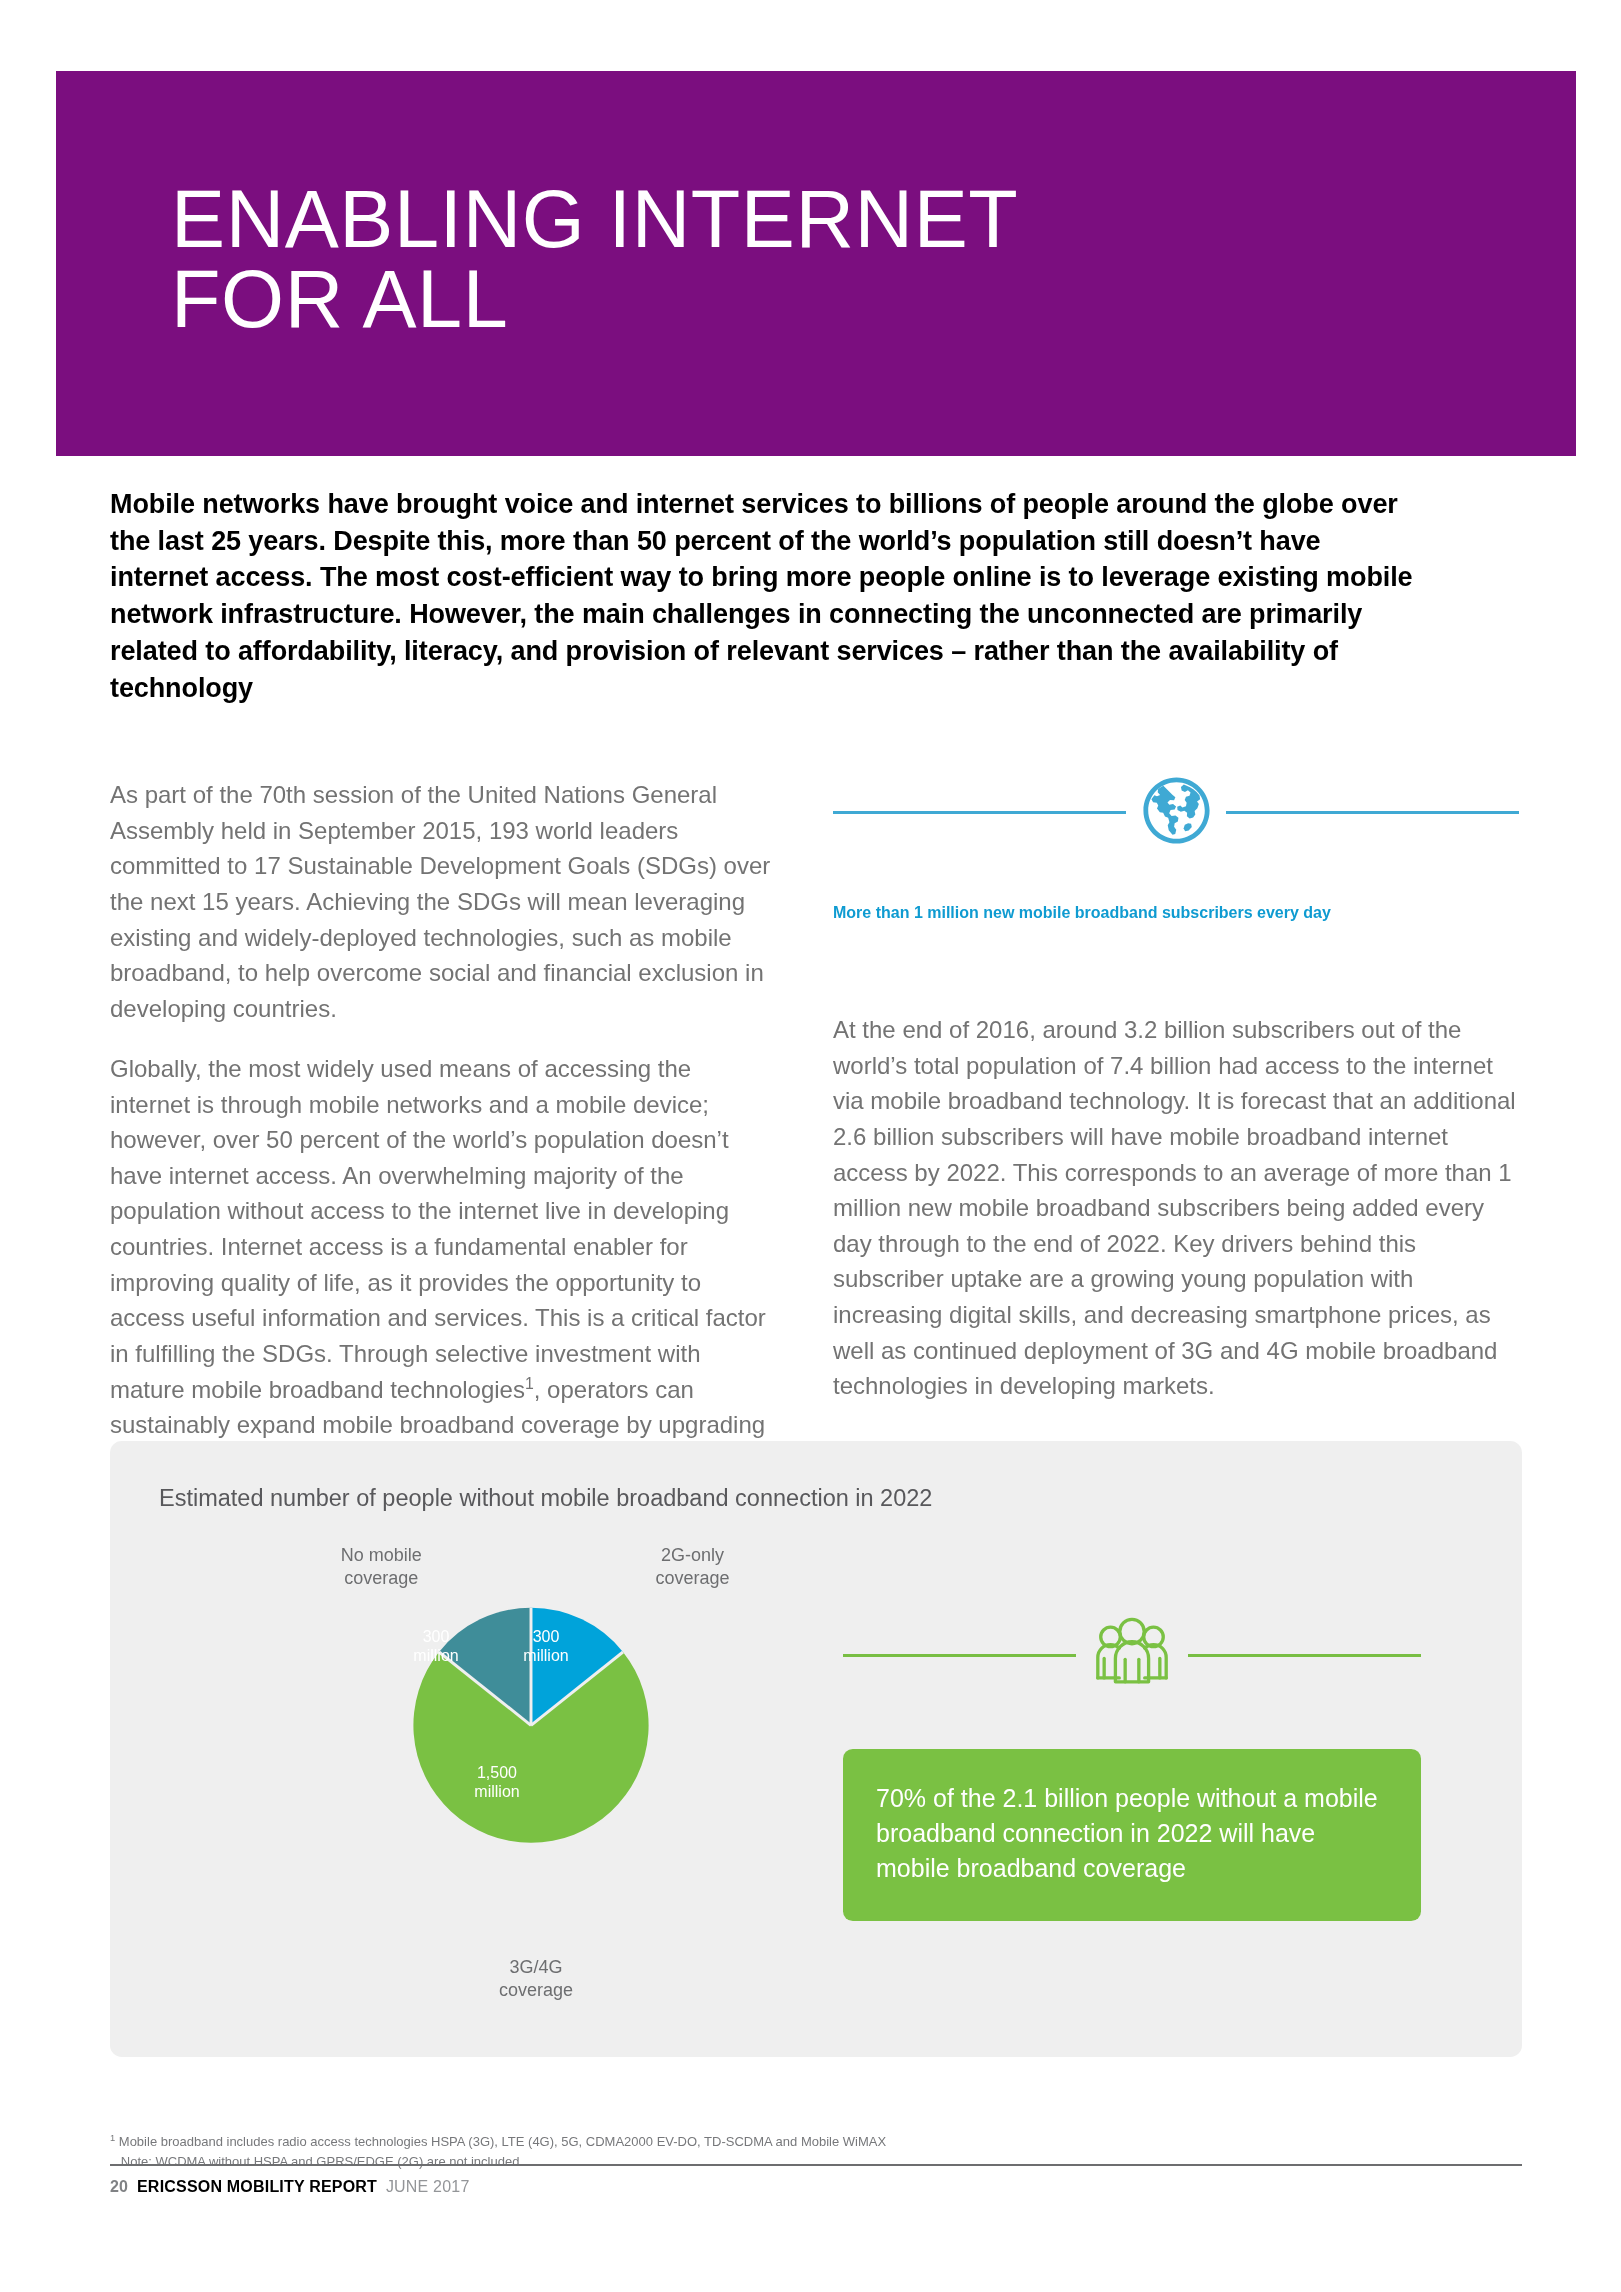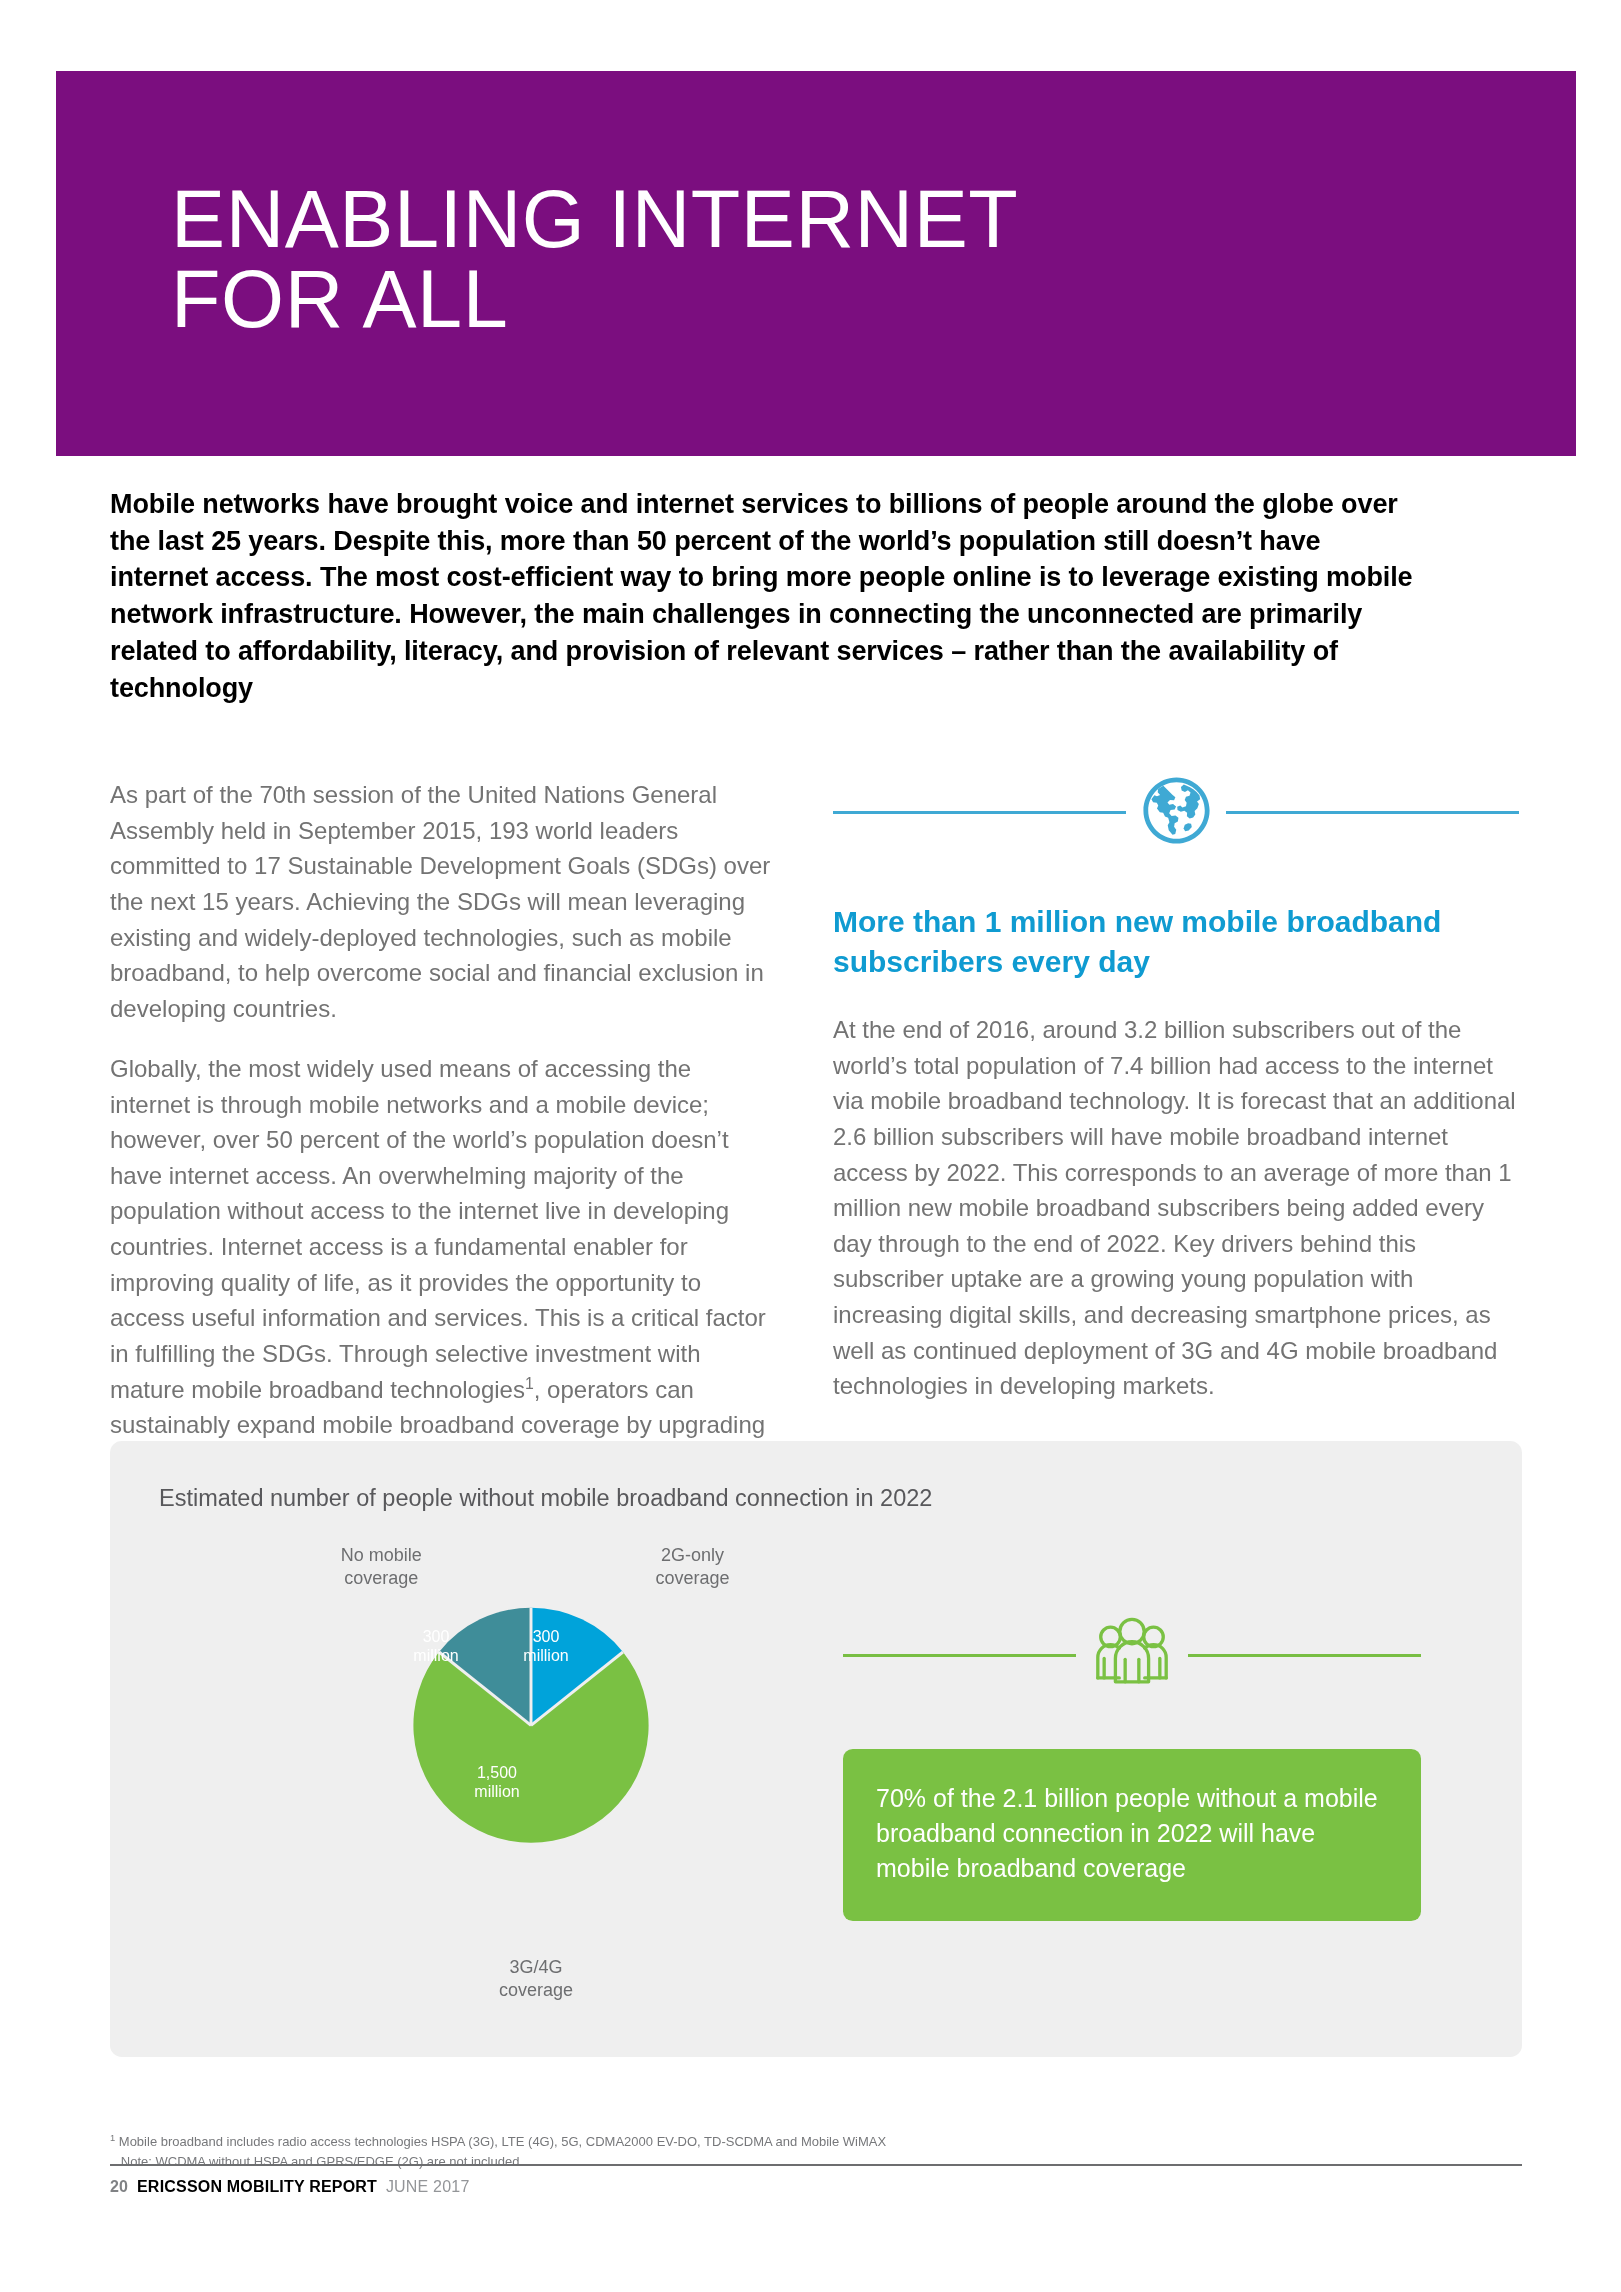--- a/index.html
+++ b/index.html
@@ -74,21 +74,21 @@
     margin: 0 13.7px;
     display: block;
   }
   .globe-block { position: absolute; left: 833px; top: 774px; width: 686px; }
   .globe-rule { background: #3FA9D4; }
   .sub-head {
     position: absolute;
     left: 833px; top: 902px;
     width: 686px;
     color: #0F9BD1;
-    font-size: 30px;
+    font-size: 16px;
     line-height: 1.34;
     font-weight: 700;
   }
   .right-body {
     position: absolute;
     left: 833px; top: 1012px;
     width: 686px;
   }
 
   

